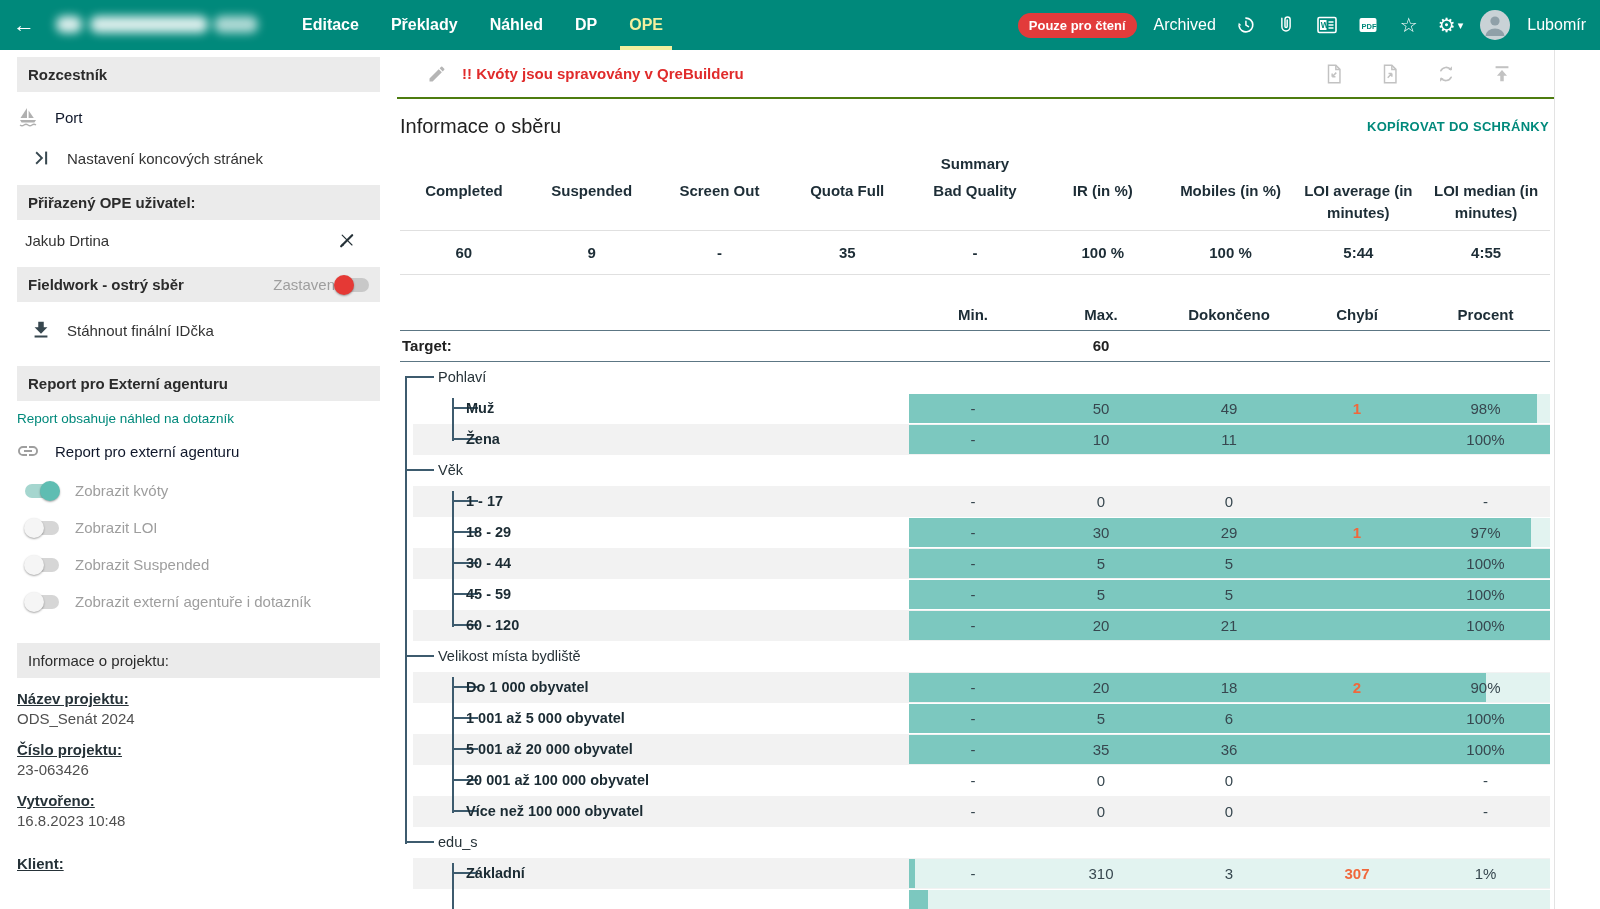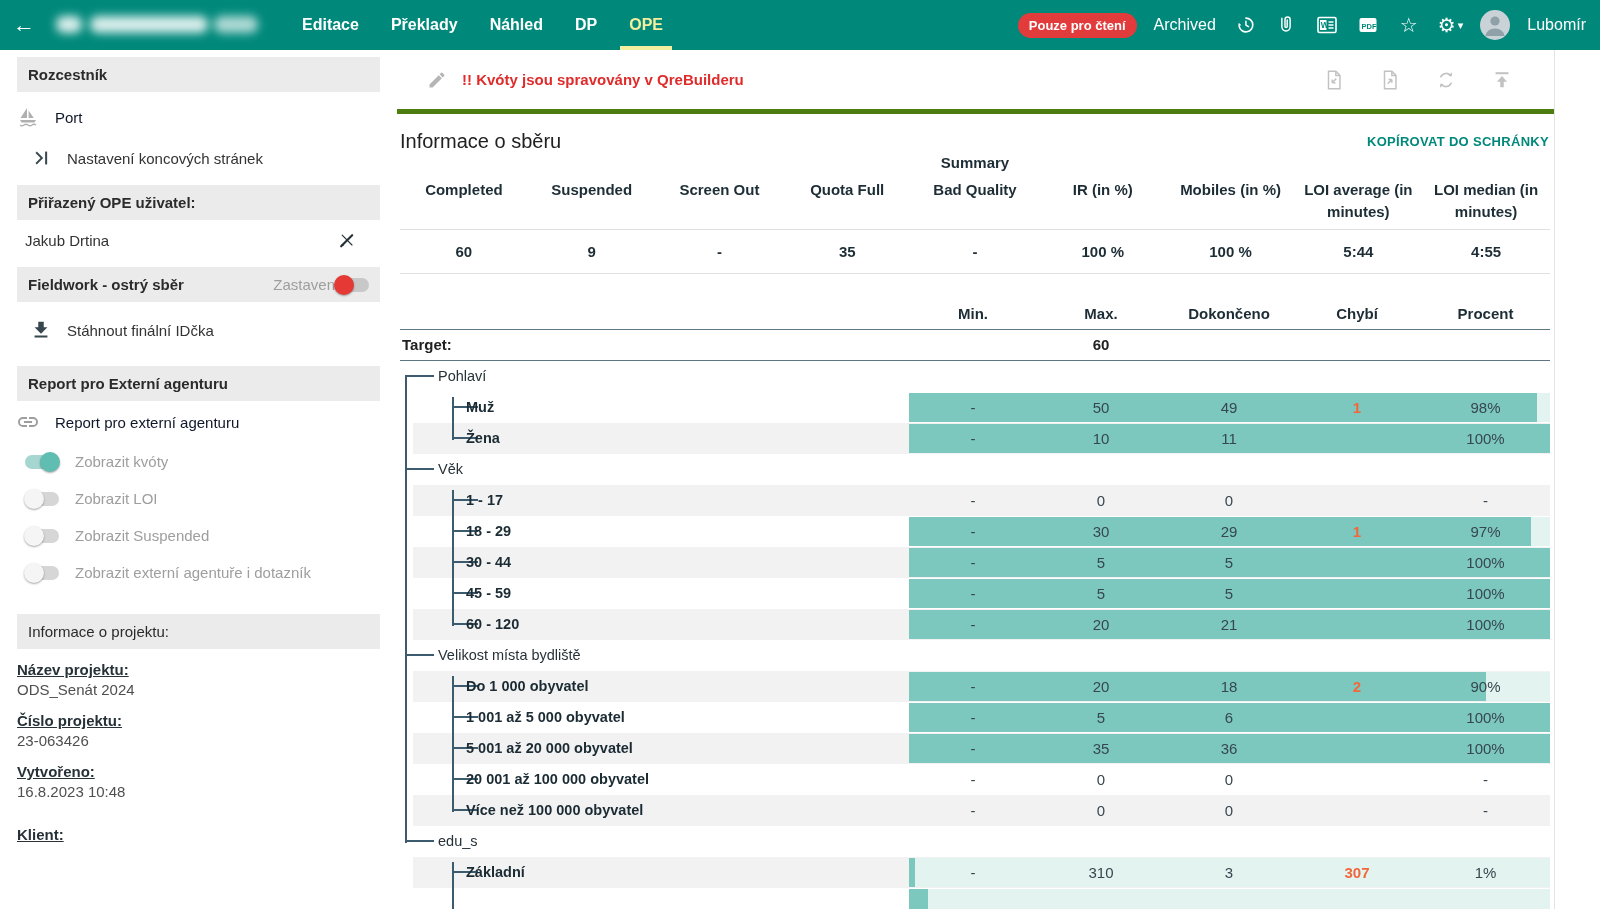--- a/index.html
+++ b/index.html
@@ -49,29 +49,29 @@
   .switch .knob{width:20px;height:20px;border-radius:50%;position:absolute;top:-3px;box-shadow:0 1px 2px rgba(0,0,0,.35);}
   .switch.off{background:#d6d6d6;}  .switch.off .knob{left:-1px;background:#f5f5f5;}
   .switch.on{background:#a5d6cf;}   .switch.on .knob{right:-1px;background:#5fbdb2;}
   .switch.red{background:#c8c8c8;}  .switch.red .knob{left:-1px;background:#e53935;}
   .fw-status{margin-left:auto;display:flex;align-items:center;font-weight:400;color:#9e9e9e;font-size:15px;}
   .proj-field{padding:7px 17px;}
   .proj-field .lbl{font-weight:700;font-size:15px;color:#263238;text-decoration:underline;}
   .proj-field .val{font-size:15px;color:#4f4f4f;margin-top:3px;}
   
   main{width:1158px;flex:none;border-right:1px solid #e3e3e3;position:relative;}
-  .toolbar{height:64px;display:flex;align-items:center;border-bottom:5px solid #4d7c0f;padding:0 40px 0 30px;}
+  .toolbar{height:49px;display:flex;align-items:center;border-bottom:2px solid #4d7c0f;padding:0 40px 0 30px;}
   .warning{color:var(--red);font-weight:700;font-size:15px;margin-left:15px;}
   .tool-icons{margin-left:auto;display:flex;gap:32px;}
   .tool-icons .hicon{width:24px;height:24px;}
   .content{padding:0 5px 0 3px;}
   .head-row{display:flex;align-items:center;justify-content:space-between;margin-top:14px;height:26px;}
   .head-row h2{font-size:20px;font-weight:400;color:#212121;}
   .copy-link{color:var(--teal);font-size:13px;font-weight:700;letter-spacing:.3px;cursor:pointer;}
-  .sum{width:1150px;}
+  .sum{width:1150px;margin-top:16px;}
   .sum-title{text-align:center;font-weight:700;font-size:15px;color:#1d2d36;}
   .sum-grid{display:grid;grid-template-columns:repeat(9,1fr);margin-top:8px;}
   .sum-grid .h{font-weight:700;font-size:15px;text-align:center;color:#1d2d36;line-height:1.45;padding:0 6px;min-height:44px;}
   .sum-grid.vals{border-top:1px solid var(--lt-line);border-bottom:1px solid var(--lt-line);margin-top:6px;}
   .sum-grid .v{font-weight:700;font-size:15px;text-align:center;color:#1d2d36;padding:13px 0;}
   .quota{width:1150px;margin-top:26px;position:relative;}
   .qhead{height:30px;position:relative;border-bottom:1px solid var(--hdr-line);}
   .qhead span{position:absolute;top:5px;width:128px;text-align:center;font-weight:700;font-size:15px;color:#1d2d36;}
   .target{height:31px;position:relative;border-bottom:1px solid var(--hdr-line);}
   .target .tl{position:absolute;left:2px;top:6px;font-weight:700;font-size:15px;}
@@ -211,20 +211,21 @@
       <span>
         <svg width="22" height="22" viewBox="0 0 24 24">
             <path d="M19 9h-4V3H9v6H5l7 7z" fill="#37474f"></path>
             <rect x="5" y="18" width="14" height="2.2" fill="#37474f"></rect>
           </svg>
       </span>
       <span>Stáhnout finální IDčka</span>
     </div>
 
     <div class="sb-section" style="margin-top:16px;">Report pro Externí agenturu</div>
+    <div class="sb-note">Report obsahuje náhled na dotazník</div>
     <div class="sb-item disabled">
       <span>
         <svg width="24" height="24" viewBox="0 0 24 24">
             <path d="M3.9 12A3.1 3.1 0 0 1 7 8.9h4V7H7a5 5 0 0 0 0 10h4v-1.9H7A3.1 3.1 0 0 1 3.9 12zm4.1 1h8v-2H8zm9-6h-4v1.9h4a3.1 3.1 0 1 1 0 6.2h-4V17h4a5 5 0 0 0 0-10z" fill="#9e9e9e"></path>
           </svg>
       </span>
       <span>Report pro externí agenturu</span>
     </div>
     <div class="toggle-row">
       <span class="switch on">

